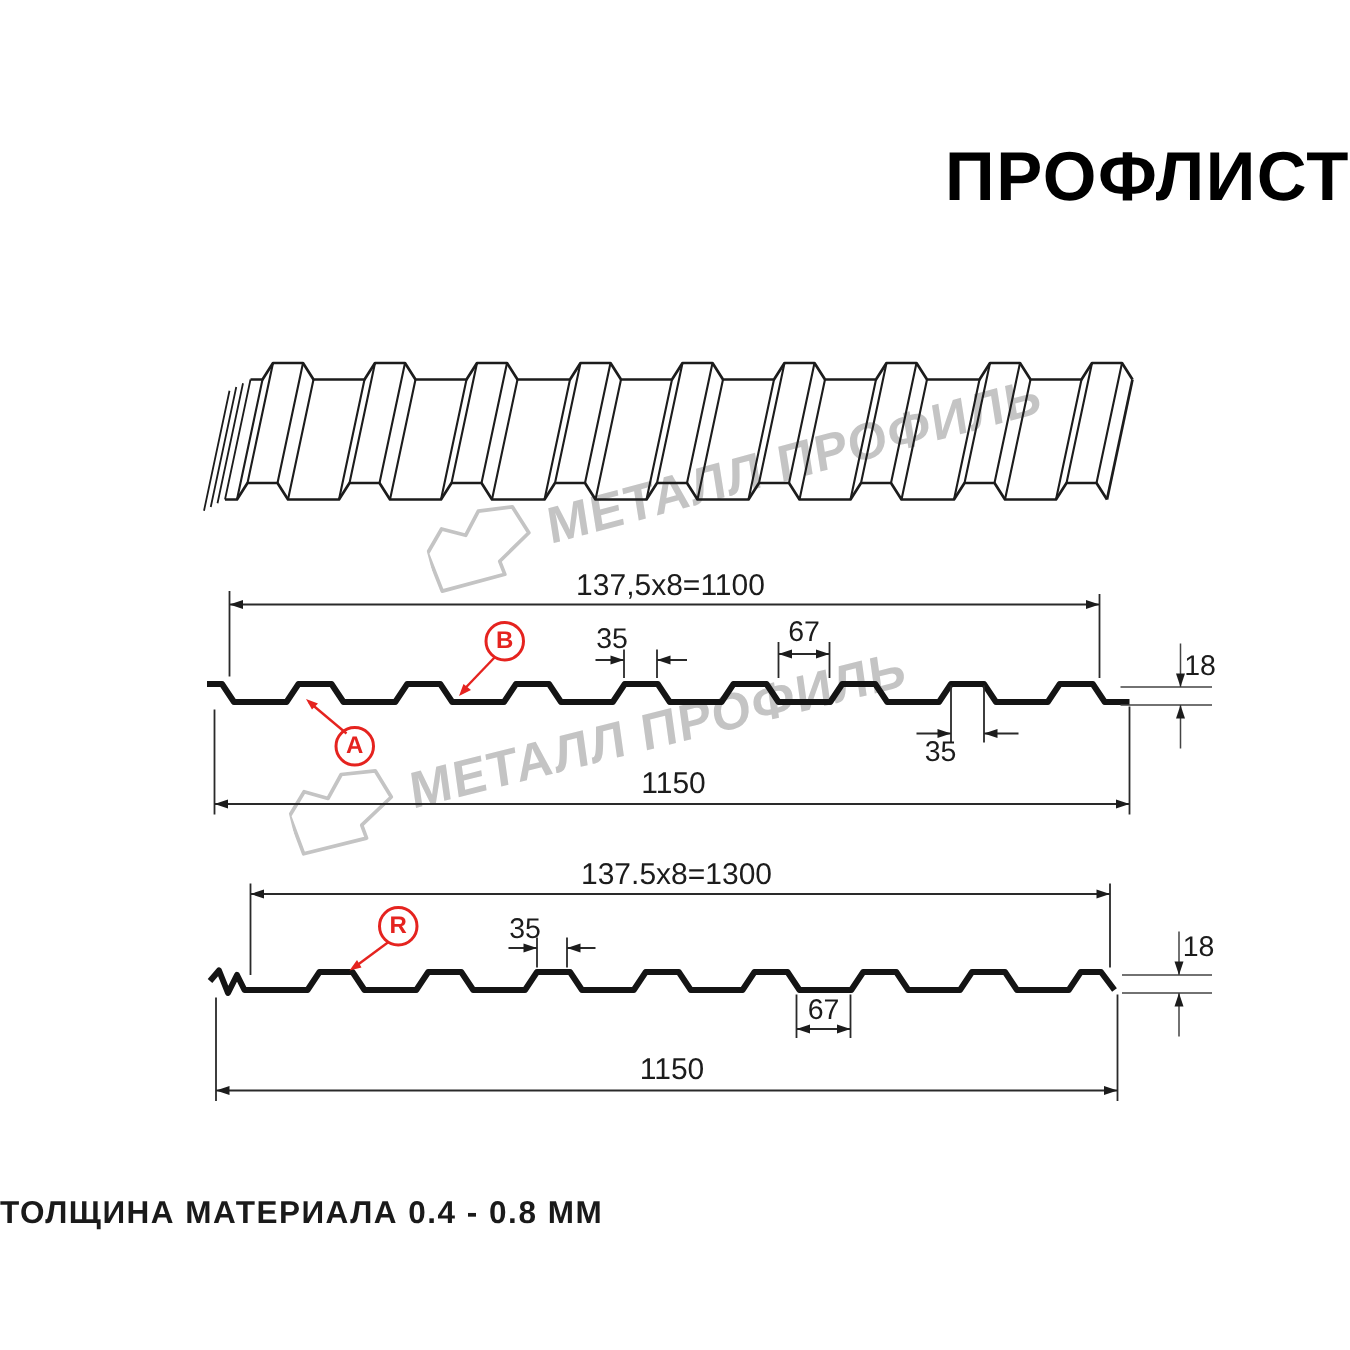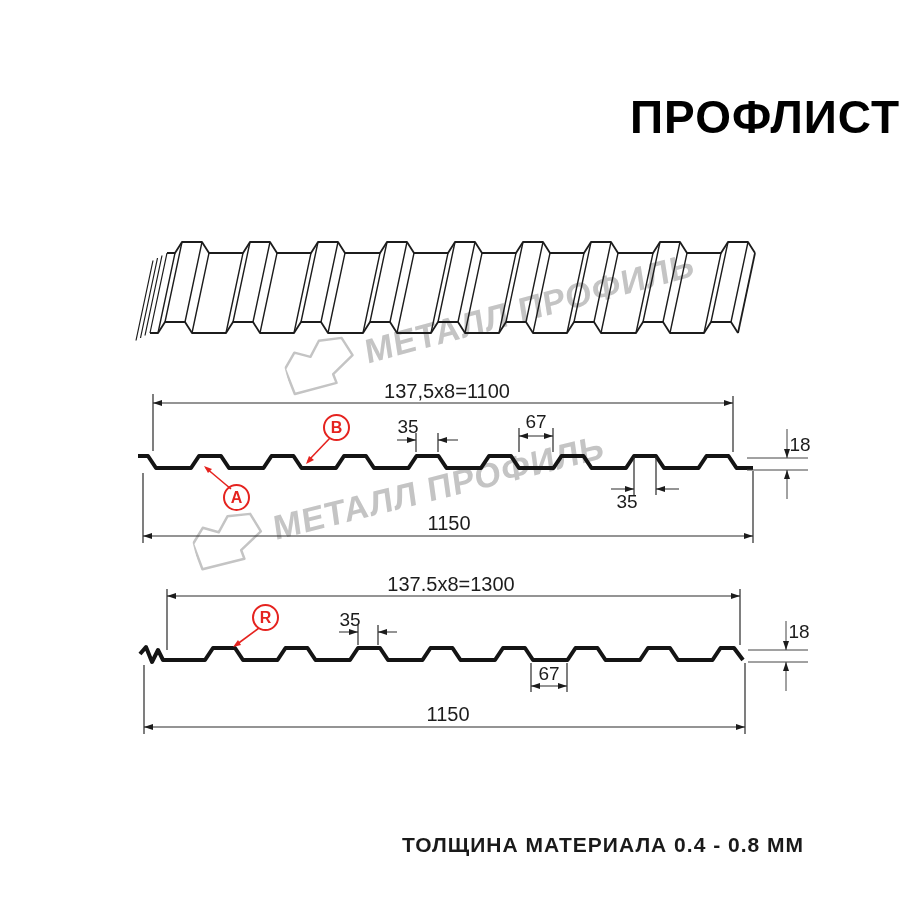--- a/index.html
+++ b/index.html
@@ -2,22 +2,22 @@
 <html><head>
 <meta charset="utf-8">
 <style>
   html,body{margin:0;padding:0;background:#fff;}
   .canvas{position:relative;width:900px;height:900px;background:#fff;overflow:hidden;
           font-family:"Liberation Sans","DejaVu Sans",sans-serif;color:#1c1c1c;}
   .title{position:absolute;left:0;top:74px;width:900px;text-align:right;
          font-size:46px;font-weight:bold;letter-spacing:1px;color:#000;margin-top:16px;}
   .subtitle{position:absolute;left:0;top:128px;width:900px;text-align:center;
             font-size:21px;font-weight:500;letter-spacing:2.5px;color:#111;}
-  .footer-note{position:absolute;left:0;top:797px;width:804px;text-align:right;
-               font-size:21px;font-weight:600;letter-spacing:1px;color:#1a1a1a;margin-top:36px;}
+  .footer-note{position:absolute;left:0;top:797px;width:804px;text-align:left;
+               font-size:21px;font-weight:600;letter-spacing:1px;color:#1a1a1a;}
   .lineart{position:absolute;left:0;top:0;}
   .dim{position:absolute;transform:translate(-50%,-50%);font-size:19px;color:#1c1c1c;white-space:nowrap;}
   .dim.big{font-size:20px;}
   .marker{position:absolute;width:27px;height:27px;border:2.5px solid #e5231f;border-radius:50%;
           box-sizing:border-box;color:#e5231f;font-size:16px;font-weight:bold;
           display:flex;align-items:center;justify-content:center;background:transparent;}
   .watermark{position:absolute;display:flex;align-items:center;color:#c4c4c4;
              transform-origin:0 50%;pointer-events:none;}
   .watermark .wm-text{font-size:34px;font-weight:bold;letter-spacing:1px;margin-left:10px;
                       transform:skewX(-6deg);white-space:nowrap;}

